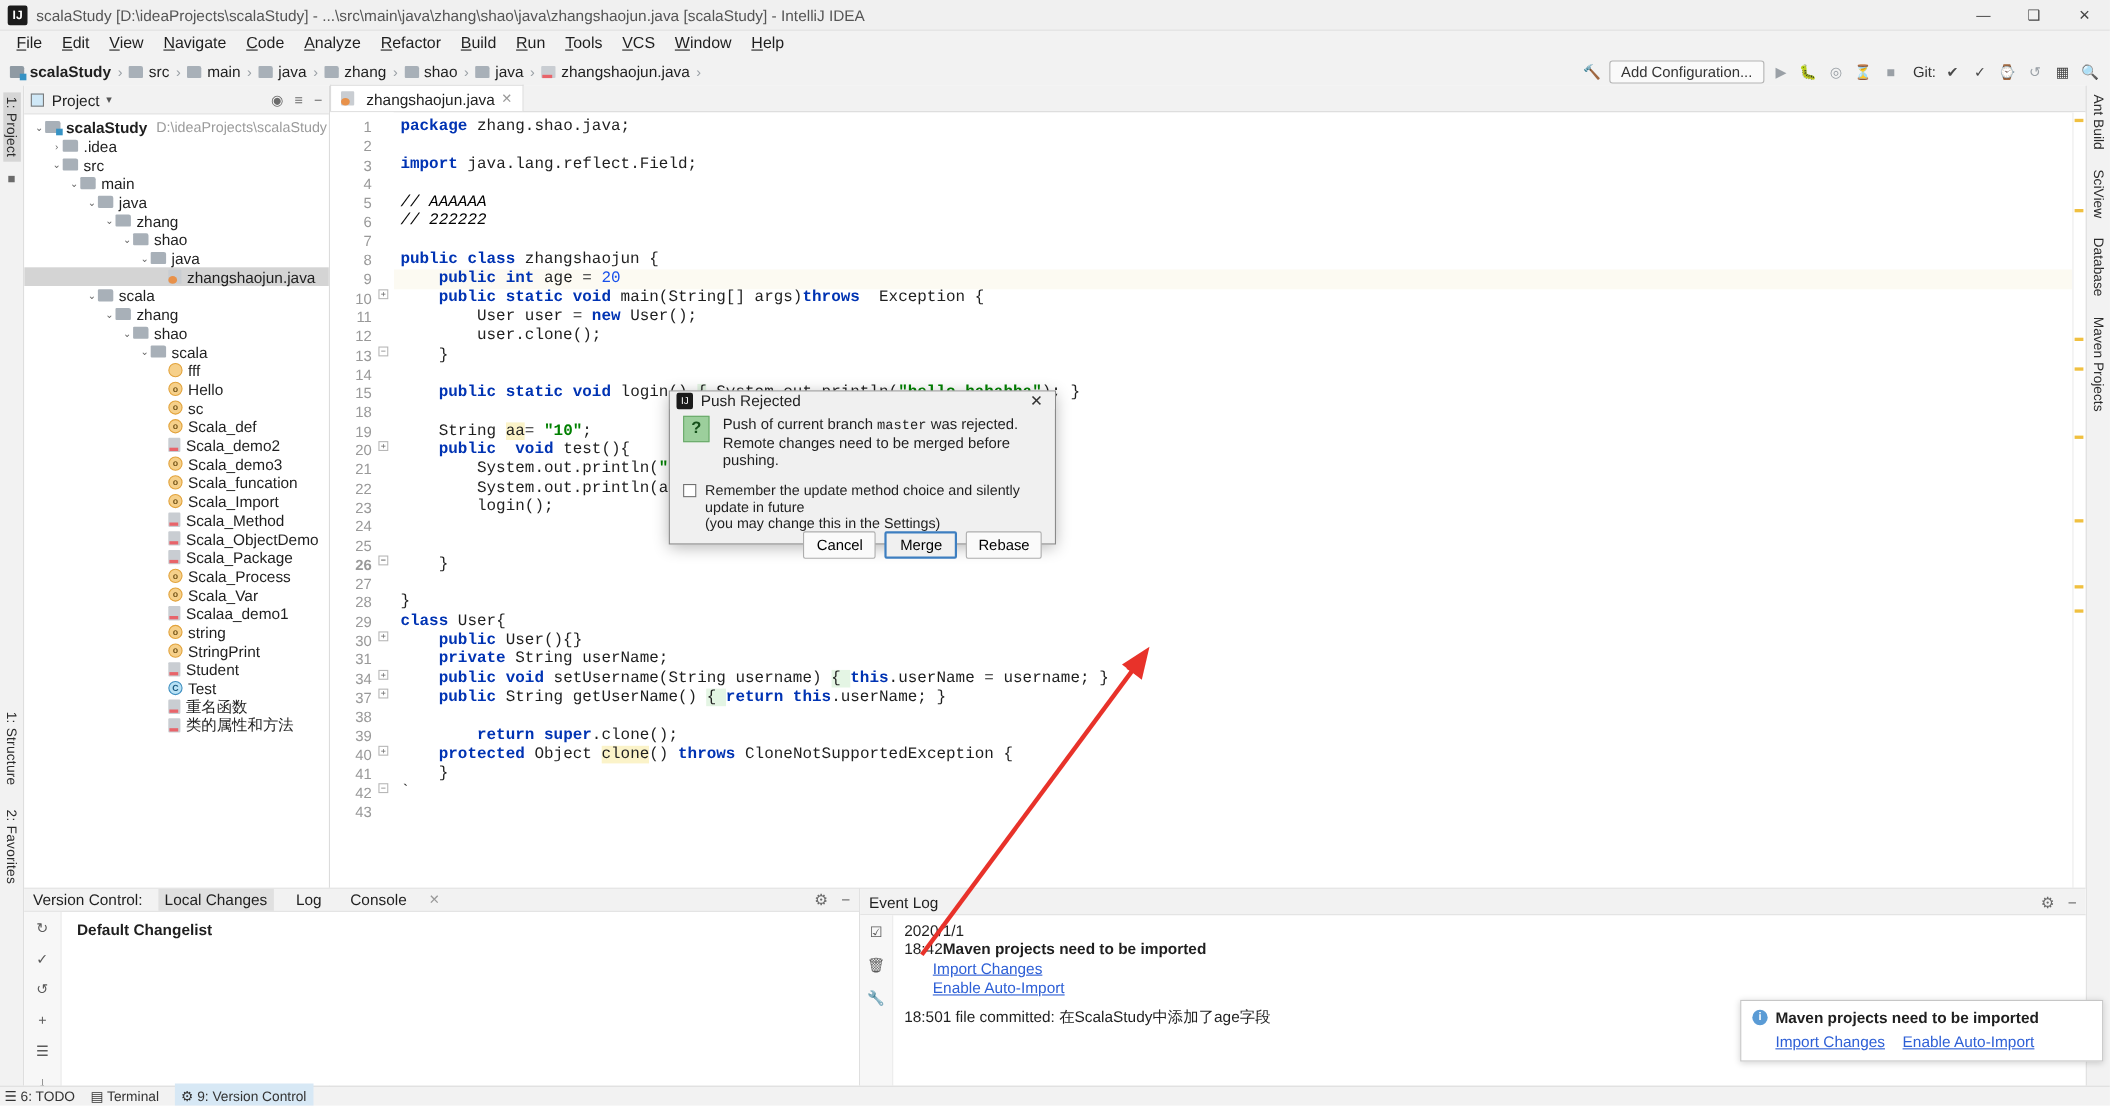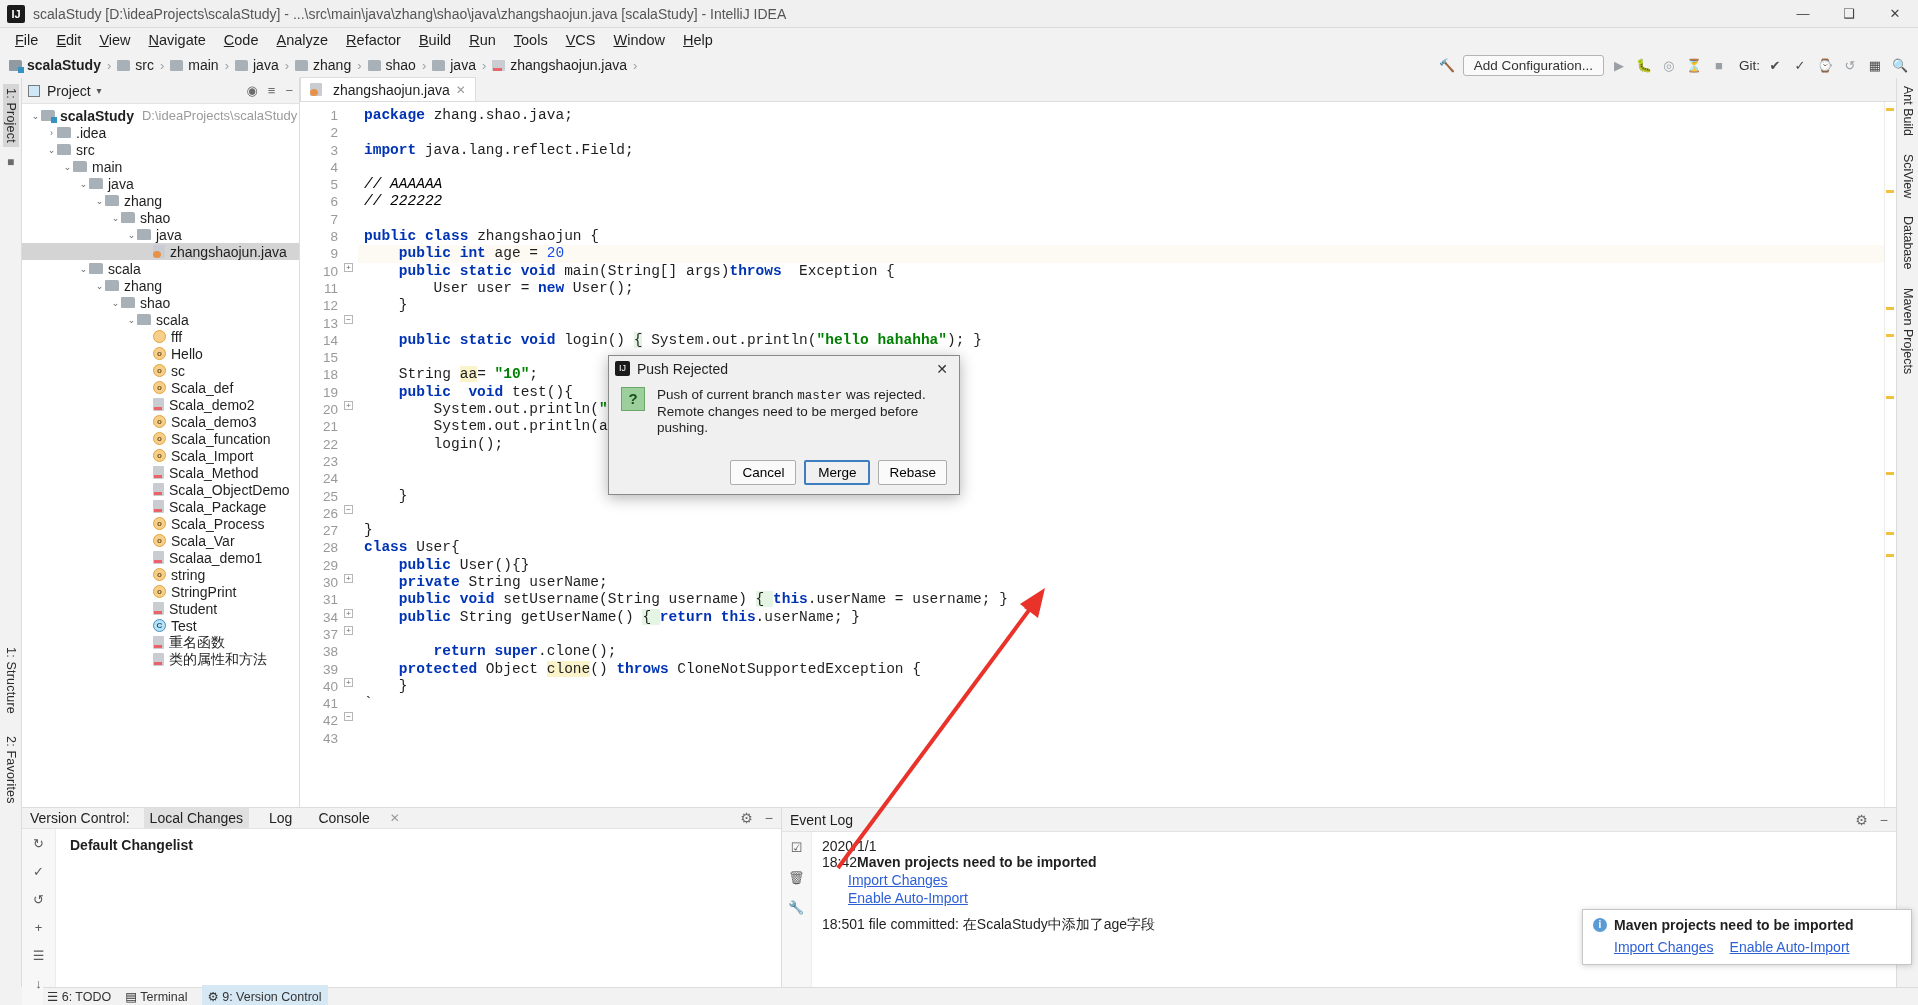--- a/index.html
+++ b/index.html
@@ -172,21 +172,21 @@
               padding-top:8px; color:#5a5a5a; font-size:13px;}
   #elcontent { flex:1; padding:6px 0 0 10px; font-size:14px; line-height:16px;}
   #elcontent .lnk { color:#2d5fd6; text-decoration:underline; display:block;
                     margin-left:26px; margin-top:2px;}
   #elcontent .tm { color:#1f1f1f; }
   #elcontent .b { font-weight:bold; }
 
   
   #statusbar { position:absolute; left:0; right:0; bottom:0; height:18px;
                background:#f2f2f2; border-top:1px solid #dcdcdc; display:flex;
-               align-items:center; font-size:12.5px; color:#333; padding-left:4px; gap:14px;margin-left:43px;}
+               align-items:center; font-size:12.5px; color:#333; padding-left:4px; gap:14px;}
 
   
   #dialog { position:absolute; left:608px; top:355px; width:352px; height:140px;
             background:#f0f0f0; border:1px solid #8a8a8a;
             box-shadow:0 3px 14px rgba(0,0,0,.30); display:flex; flex-direction:column;}
   #dlg-title { height:25px; display:flex; align-items:center; padding:0 6px;
                background:#f0f0f0; font-size:14px; }
   #dlg-title .ij { width:15px;height:15px;background:#1b1b1b;color:#fff;font-size:9px;
                    line-height:15px;text-align:center;margin-right:7px;border-radius:2px;}
   #dlg-title .x { margin-left:auto; color:#333; font-size:14px; padding:0 5px;}
@@ -558,21 +558,21 @@
           <div class="gl">14</div>
           <div class="gl">15</div>
           <div class="gl">18</div>
           <div class="gl">19</div>
           <div class="gl" style="position: relative;">20<span class="fold">+</span></div>
           <div class="gl">21</div>
           <div class="gl">22</div>
           <div class="gl">23</div>
           <div class="gl">24</div>
           <div class="gl">25</div>
-          <div class="gl" style="position: relative;">26<span class="fold">−</span></div>
+          <div class="gl" style="position: relative; font-weight: bold;">26<span class="fold">−</span></div>
           <div class="gl">27</div>
           <div class="gl">28</div>
           <div class="gl">29</div>
           <div class="gl" style="position: relative;">30<span class="fold">+</span></div>
           <div class="gl">31</div>
           <div class="gl" style="position: relative;">34<span class="fold">+</span></div>
           <div class="gl" style="position: relative;">37<span class="fold">+</span></div>
           <div class="gl">38</div>
           <div class="gl">39</div>
           <div class="gl" style="position: relative;">40<span class="fold">+</span></div>
@@ -585,20 +585,21 @@
           <div class="cl"></div>
           <div class="cl"><span class="kw">import </span><span>java.lang.reflect.Field;</span></div>
           <div class="cl"></div>
           <div class="cl"><span class="cmt">// AAAAAA</span></div>
           <div class="cl"><span class="cmt">// 222222</span></div>
           <div class="cl"></div>
           <div class="cl"><span class="kw">public class </span><span>zhangshaojun {</span></div>
           <div class="cl hl"><span class="kw">    public int </span><span>age = </span><span class="num">20</span></div>
           <div class="cl"><span class="kw">    public static void </span><span>main(String[] args)</span><span class="kw">throws</span><span>  Exception {</span></div>
           <div class="cl"><span>        User user = </span><span class="kw">new </span><span>User();</span></div>
+          <div class="cl"><span>        user.clone();</span></div>
           <div class="cl"><span>    }</span></div>
           <div class="cl"></div>
           <div class="cl"><span class="kw">    public static void </span><span>login() </span><span class="hlbrace">{</span><span> System.out.println(</span><span class="str">"hello hahahha"</span><span>); }</span></div>
           <div class="cl"></div>
           <div class="cl"><span>    String </span><span class="warnbg">aa</span><span>= </span><span class="str">"10"</span><span>;</span></div>
           <div class="cl"><span class="kw">    public  void </span><span>test(){</span></div>
           <div class="cl"><span>        System.out.println(</span><span class="str">"hello j</span></div>
           <div class="cl"><span>        System.out.println(aa);</span></div>
           <div class="cl"><span>        login();</span></div>
           <div class="cl"></div>
@@ -709,20 +710,27 @@
     <span class="x">✕</span>
   </div>
   <div id="dlg-body">
     <div class="dlg-msgrow">
       <div class="qicon">?</div>
       <div class="dlg-msg">
         <span>Push of current branch </span><span class="mono">master</span><span> was rejected.</span><br>
         <span>Remote changes need to be merged before pushing.</span>
       </div>
     </div>
+    <div class="dlg-check">
+      <span class="cbx"></span>
+      <span>
+        <span>Remember the update method choice and silently update in future</span><br>
+        <span>(you may change this in the Settings)</span>
+      </span>
+    </div>
   </div>
   <div id="dlg-btns">
     <button class="dbtn">Cancel</button>
     <button class="dbtn default">Merge</button>
     <button class="dbtn">Rebase</button>
   </div>
 </div>
 
 <div id="balloon">
   <div class="hd">

